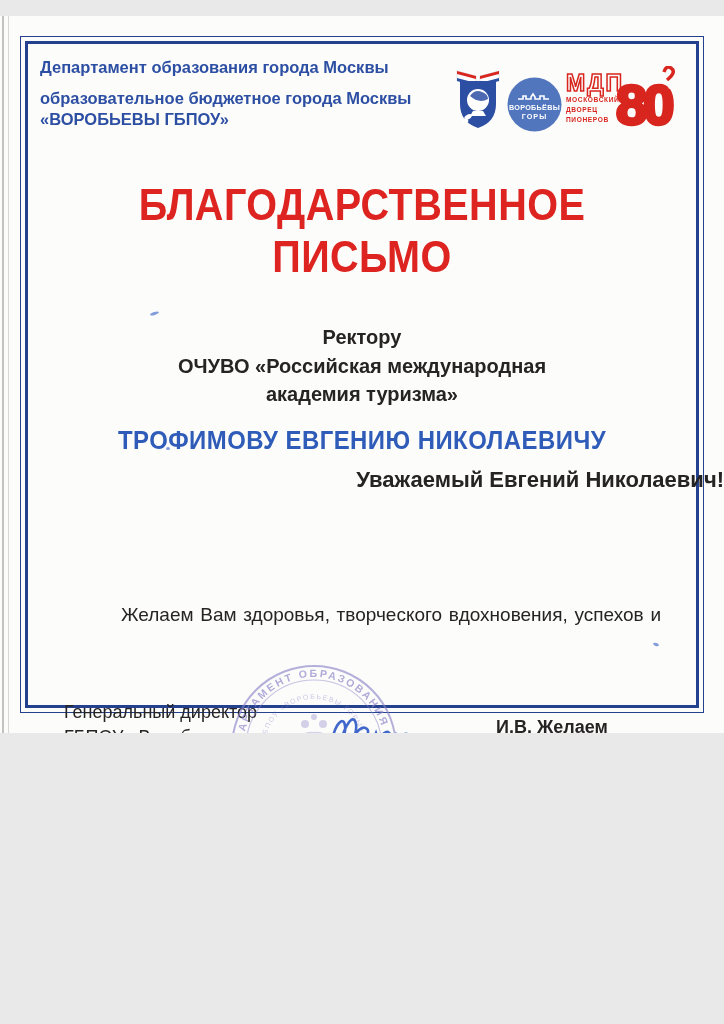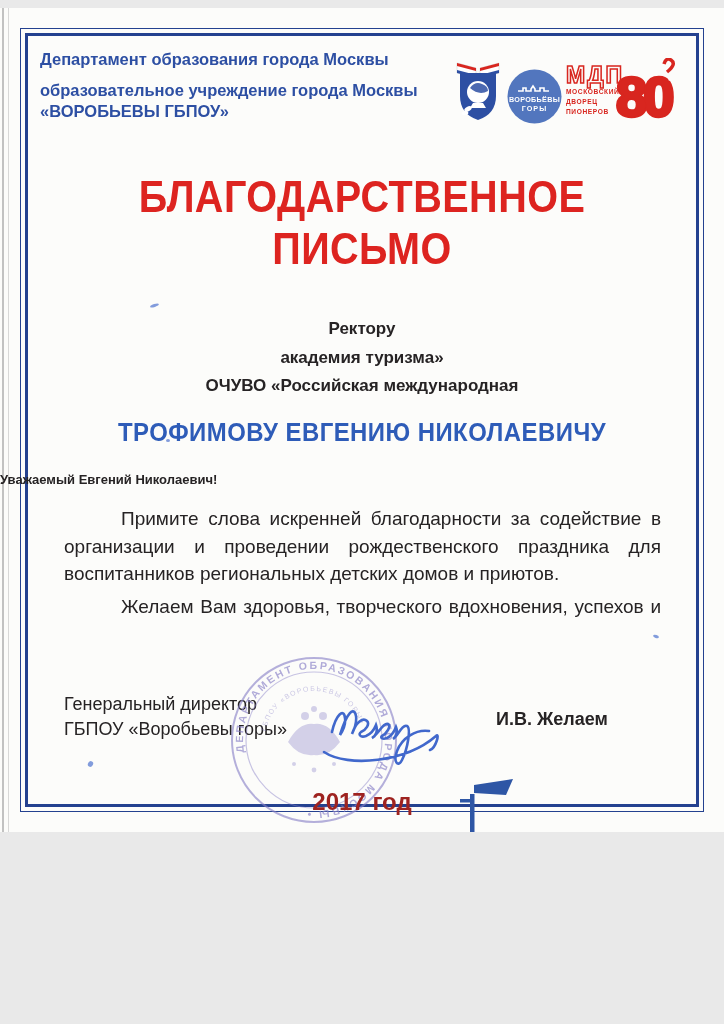--- a/index.html
+++ b/index.html
@@ -4,43 +4,43 @@
 <style>
   :root{
     --header-blue:#2d4fa3; --title-red:#dd2420; --name-blue:#2e5cb8;
     --year-red:#9e2320; --building-blue:#2e56a5; --border-navy:#24418f;
     --stamp-violet:#8a82c8; --signature-blue:#4168cc; --logo-red:#d8261f;
     --badge-blue:#5276be; --text-black:#262324; --paper:#fcfcfa;
   }
   *{margin:0;padding:0;box-sizing:border-box}
   html,body{background:#e9e9e9}
   #page{
-    position:relative;width:724px;height:824px;margin:8px auto;
+    position:relative;width:724px;height:717px;margin:16px auto;
     background:var(--paper);overflow:hidden;
     font-family:"Liberation Sans", sans-serif;color:var(--text-black);padding-left:48px;
   }
   .abs{position:absolute}
   
   .scan-edge{left:2px;top:0;height:100%;width:7px;border-left:2px solid #8a8a8a;border-right:1px solid #b5b5b5;opacity:.5}
   
   .frame-outer{inset:20px;border:1.5px solid var(--border-navy)}
   .frame-inner{inset:25px;border:3px solid var(--border-navy)}
   
   .header-block{left:40px;top:41px;width:410px;color:var(--header-blue);font-weight:bold}
   .header-dept{font-size:16.5px;line-height:21px;margin-bottom:10px}
   .header-org div{font-size:16.5px;line-height:21px}
   
   .title{left:0;right:0;top:163px;text-align:center;color:var(--title-red);
     font-weight:bold;font-size:45px;line-height:52px;letter-spacing:.5px;
     transform:scaleX(.88);transform-origin:50% 0}
   
-  .recipient{left:0;right:0;top:307px;text-align:center;font-weight:bold;font-size:17px;line-height:28.5px}
+  .recipient{left:0;right:0;top:307px;text-align:center;font-weight:bold;font-size:20px;line-height:28.5px}
   .recipient-name{left:0;right:0;top:409px;text-align:center;color:var(--name-blue);
     font-weight:bold;font-size:26px;letter-spacing:.5px;transform:scaleX(.92);transform-origin:50% 0}
-  .salutation{left:0;right:0;top:464px;text-align:left;font-weight:bold;font-size:13px}
+  .salutation{left:0;right:0;top:451px;text-align:right;font-weight:bold;font-size:22px}
   
   .para{left:64px;width:597px;font-size:19px;line-height:27.5px}
   .para .jline{text-align:justify;text-align-last:justify}
   .para .indent{text-indent:57px}
   .p1{top:497px}.p2{top:585px}
   
   .sig-block{left:64px;top:684px;font-weight:normal;font-size:18px;line-height:24.5px}
   .signer{left:462px;top:701px;width:180px;text-align:center;font-weight:bold;font-size:18px;z-index:3}
   .year{left:0;right:0;top:780px;text-align:center;color:var(--year-red);font-weight:bold;font-size:24px;z-index:3}
   .stamp-svg{left:228px;top:646px;z-index:1}
@@ -59,21 +59,21 @@
 
 <div id="page">
 
   <div class="abs scan-edge"></div>
   <div class="abs frame-outer"></div>
   <div class="abs frame-inner"></div>
 
   <div class="abs header-block">
     <div class="header-dept">Департамент образования города Москвы</div>
     <div class="header-org">
-      <div>образовательное учреждение города Москвы</div>
+      <div>образовательное бюджетное города Москвы</div>
       <div>«ВОРОБЬЕВЫ ГБПОУ»</div>
     </div>
   </div>
 
   <svg class="abs" style="left:455px;top:52px" width="46" height="62" viewBox="0 0 46 62">
     <path d="M2,3 L21,8 L21,18 L2,13 Z" fill="#fff" stroke="#c9c9c9" stroke-width=".5"></path>
     <path d="M2,3 L21,8 L21,11 L2,6 Z" fill="var(--logo-red)"></path>
     <path d="M2,10 L21,15 L21,18 L2,13 Z" fill="var(--header-blue)"></path>
     <path d="M44,3 L25,8 L25,18 L44,13 Z" fill="#fff" stroke="#c9c9c9" stroke-width=".5"></path>
     <path d="M44,3 L25,8 L25,11 L44,6 Z" fill="var(--logo-red)"></path>
@@ -106,32 +106,27 @@
     <path d="M53,14 Q63,6 57,2 Q52,-1 50,6" stroke="var(--logo-red)" stroke-width="3.5" fill="none"></path>
   </svg>
 
   <div class="abs title">
     <div>БЛАГОДАРСТВЕННОЕ</div>
     <div>ПИСЬМО</div>
   </div>
 
   <div class="abs recipient">
     <div>Ректору</div>
+    <div>ОЧУВО «Российская международная</div>
     <div>академия туризма»</div>
-    <div>ОЧУВО «Российская международная</div>
   </div>
   <div class="abs recipient-name">ТРОФИМОВУ ЕВГЕНИЮ НИКОЛАЕВИЧУ</div>
 
   <div class="abs salutation">Уважаемый Евгений Николаевич!</div>
 
-  <div class="abs para p1">
-    <div class="jline indent">Примите слова искренней благодарности за содействие в</div>
-    <div class="jline">организации и проведении рождественского праздника для</div>
-    <div>воспитанников региональных детских домов и приютов.</div>
-  </div>
 
   <div class="abs para p2">
     <div class="jline indent">Желаем Вам здоровья, творческого вдохновения, успехов и</div>
   </div>
 
   <div class="abs sig-block">
     <div>Генеральный директор</div>
     <div>ГБПОУ «Воробьевы горы»</div>
   </div>
   <div class="abs signer">И.В. Желаем</div>

